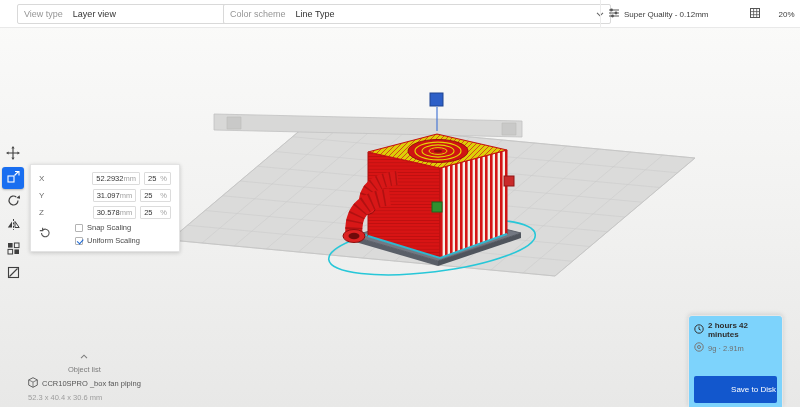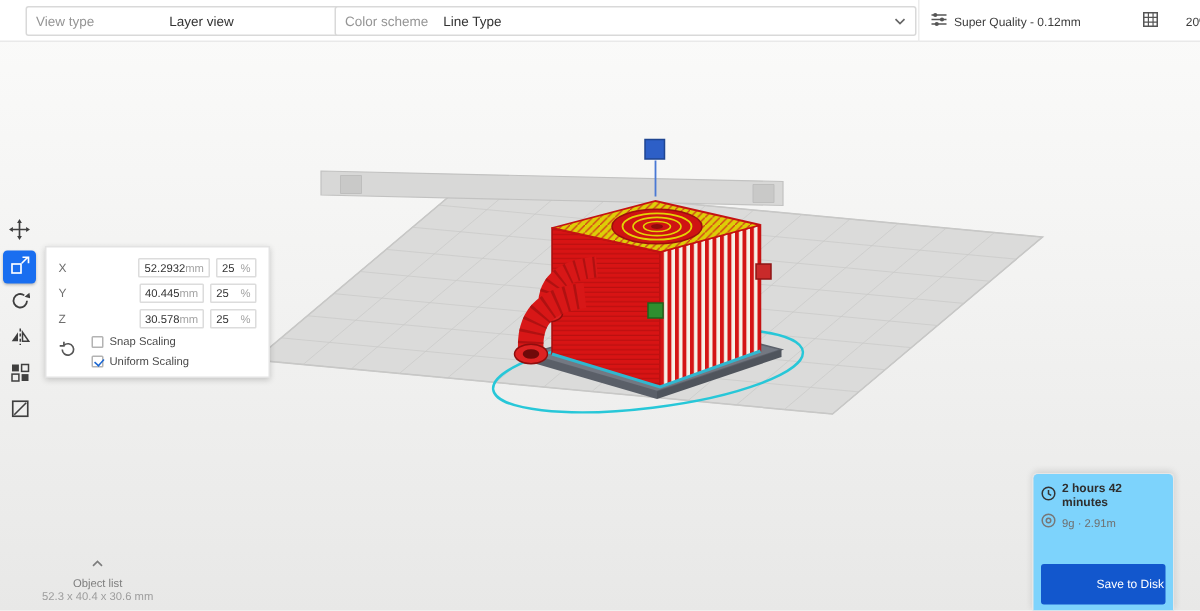--- a/index.html
+++ b/index.html
@@ -9,41 +9,41 @@
 
   
   .viewport{position:absolute;inset:0;background:linear-gradient(180deg,#fbfbfa 0%,#f3f3f2 45%,#e8e8e7 100%);}
   .viewport svg{position:absolute;left:0;top:0;}
 
   
   .topbar{position:absolute;top:0;left:0;width:800px;height:28px;background:#fff;border-bottom:1px solid #e9e9e9;z-index:20;}
   .dd{position:absolute;top:4px;height:20px;border:1px solid #d9d9d9;border-radius:2px;background:#fff;display:flex;align-items:center;font-size:9px;padding:0 6px;color:#333;cursor:pointer;}
   .dd .lbl{color:#959595;margin-right:10px;}
   .dd .chev{margin-left:auto;display:flex;}
-  #dd-view{left:17px;width:225px;gap:40px;}
+  #dd-view{left:17px;width:225px;}
   #dd-color{left:223px;width:388px;}
-  .psettings{position:absolute;right:0;top:0;width:188px;height:28px;border-left:1px solid #ececec;display:flex;align-items:center;gap:4px;padding:0 5px 0 7px;font-size:8px;color:#3c3c3c;cursor:pointer;}
+  .psettings{position:absolute;right:12px;top:0;width:188px;height:28px;border-left:1px solid #ececec;display:flex;align-items:center;gap:4px;padding:0 5px 0 7px;font-size:8px;color:#3c3c3c;cursor:pointer;}
   .psettings .profile{white-space:nowrap;}
   .psettings .grp{display:flex;align-items:center;gap:18px;white-space:nowrap;padding-left:38px;}
 
   
   .toolbar{position:absolute;left:2px;top:143px;z-index:15;display:flex;flex-direction:column;gap:2px;}
   .tool{width:22px;height:22px;border-radius:3px;display:flex;align-items:center;justify-content:center;color:#3f3f3f;background:transparent;border:none;cursor:pointer;}
   .tool.active{background:#196ef0;color:#fff;box-shadow:0 1px 2px rgba(0,0,0,.25);}
 
   
   .scale-panel{position:absolute;left:30px;top:164px;width:150px;z-index:14;background:#fff;border:1px solid #e3e3e3;box-shadow:0 1px 4px rgba(0,0,0,.18);padding:7px 8px 6px;}
   .srow{display:flex;align-items:center;gap:4px;margin-bottom:4px;}
   .axis{width:7px;font-size:8px;color:#6d6d6d;}
   .field{height:13px;border:1px solid #dcdcdc;border-radius:1px;display:flex;align-items:center;justify-content:space-between;padding:0 3px;font-size:7.5px;background:#fff;cursor:text;}
   .field .val{color:#333;}
   .field .unit{color:#a3a3a3;}
   .field.mm{flex:1;margin-left:44px;}
   .field.pct{width:36px;}
-  .opts{display:flex;gap:10px;margin-top:4px;align-items:flex-start;}
+  .opts{display:flex;gap:24px;margin-top:4px;align-items:flex-start;}
   .reset{border:none;background:none;display:flex;margin-top:4px;cursor:pointer;}
   .chks{display:flex;flex-direction:column;gap:4px;}
   .chk{display:flex;align-items:center;gap:4px;font-size:7.5px;color:#4a4a4a;cursor:pointer;}
   .box{width:8px;height:8px;border:1px solid #b3b3b3;border-radius:1px;position:relative;background:#fff;flex:none;}
   .box.checked::after{content:"";position:absolute;left:1px;top:1.5px;width:5px;height:2.5px;border-left:1.3px solid #1a66d2;border-bottom:1.3px solid #1a66d2;transform:rotate(-48deg);}
 
   
   .objlist{position:absolute;left:28px;bottom:5px;z-index:14;font-size:7.5px;}
   .objlist .hdr{display:flex;align-items:center;gap:4px;color:#7d7d7d;cursor:pointer;flex-direction:column;}
   .objlist .item{display:flex;align-items:center;gap:4px;margin:3px 0;color:#555;cursor:pointer;}
@@ -271,21 +271,21 @@
         <span class="unit">mm</span>
       </div>
       <div class="field pct">
         <span class="val">25</span>
         <span class="unit">%</span>
       </div>
     </div>
     <div class="srow">
       <span class="axis">Y</span>
       <div class="field mm">
-        <span class="val">40.445</span>
+        <span class="val">31.097</span>
         <span class="unit">mm</span>
       </div>
       <div class="field pct">
         <span class="val">25</span>
         <span class="unit">%</span>
       </div>
     </div>
     <div class="srow">
       <span class="axis">Z</span>
       <div class="field mm">
@@ -321,20 +321,29 @@
 
   <section class="objlist">
     <div class="hdr">
       <span>
         <svg width="8" height="5" viewBox="0 0 8 5">
             <path d="M1 4.2 4 1.2 7 4.2" fill="none" stroke="#7d7d7d" stroke-width="1.1"></path>
           </svg>
       </span>
       <span>Object list</span>
     </div>
+    <div class="item">
+      <span>
+        <svg width="10" height="11" viewBox="0 0 10 11">
+            <path d="M5 0.7 9.3 2.9v5.2L5 10.3 0.7 8.1V2.9z" fill="none" stroke="#666"></path>
+            <path d="M0.7 2.9 5 5.1l4.3-2.2M5 5.1v5.2" fill="none" stroke="#666" stroke-width="0.8"></path>
+          </svg>
+      </span>
+      <span>CCR10SPRO _box fan piping</span>
+    </div>
     <div class="dims">52.3 x 40.4 x 30.6 mm</div>
   </section>
 
   <section class="action">
     <div class="row time">
       <span>
         <svg width="10" height="10" viewBox="0 0 10 10">
             <circle cx="5" cy="5" r="4.2" fill="none" stroke="#333" stroke-width="1"></circle>
             <path d="M5 2.6v2.6l1.8 1" fill="none" stroke="#333" stroke-width="1"></path>
           </svg>

